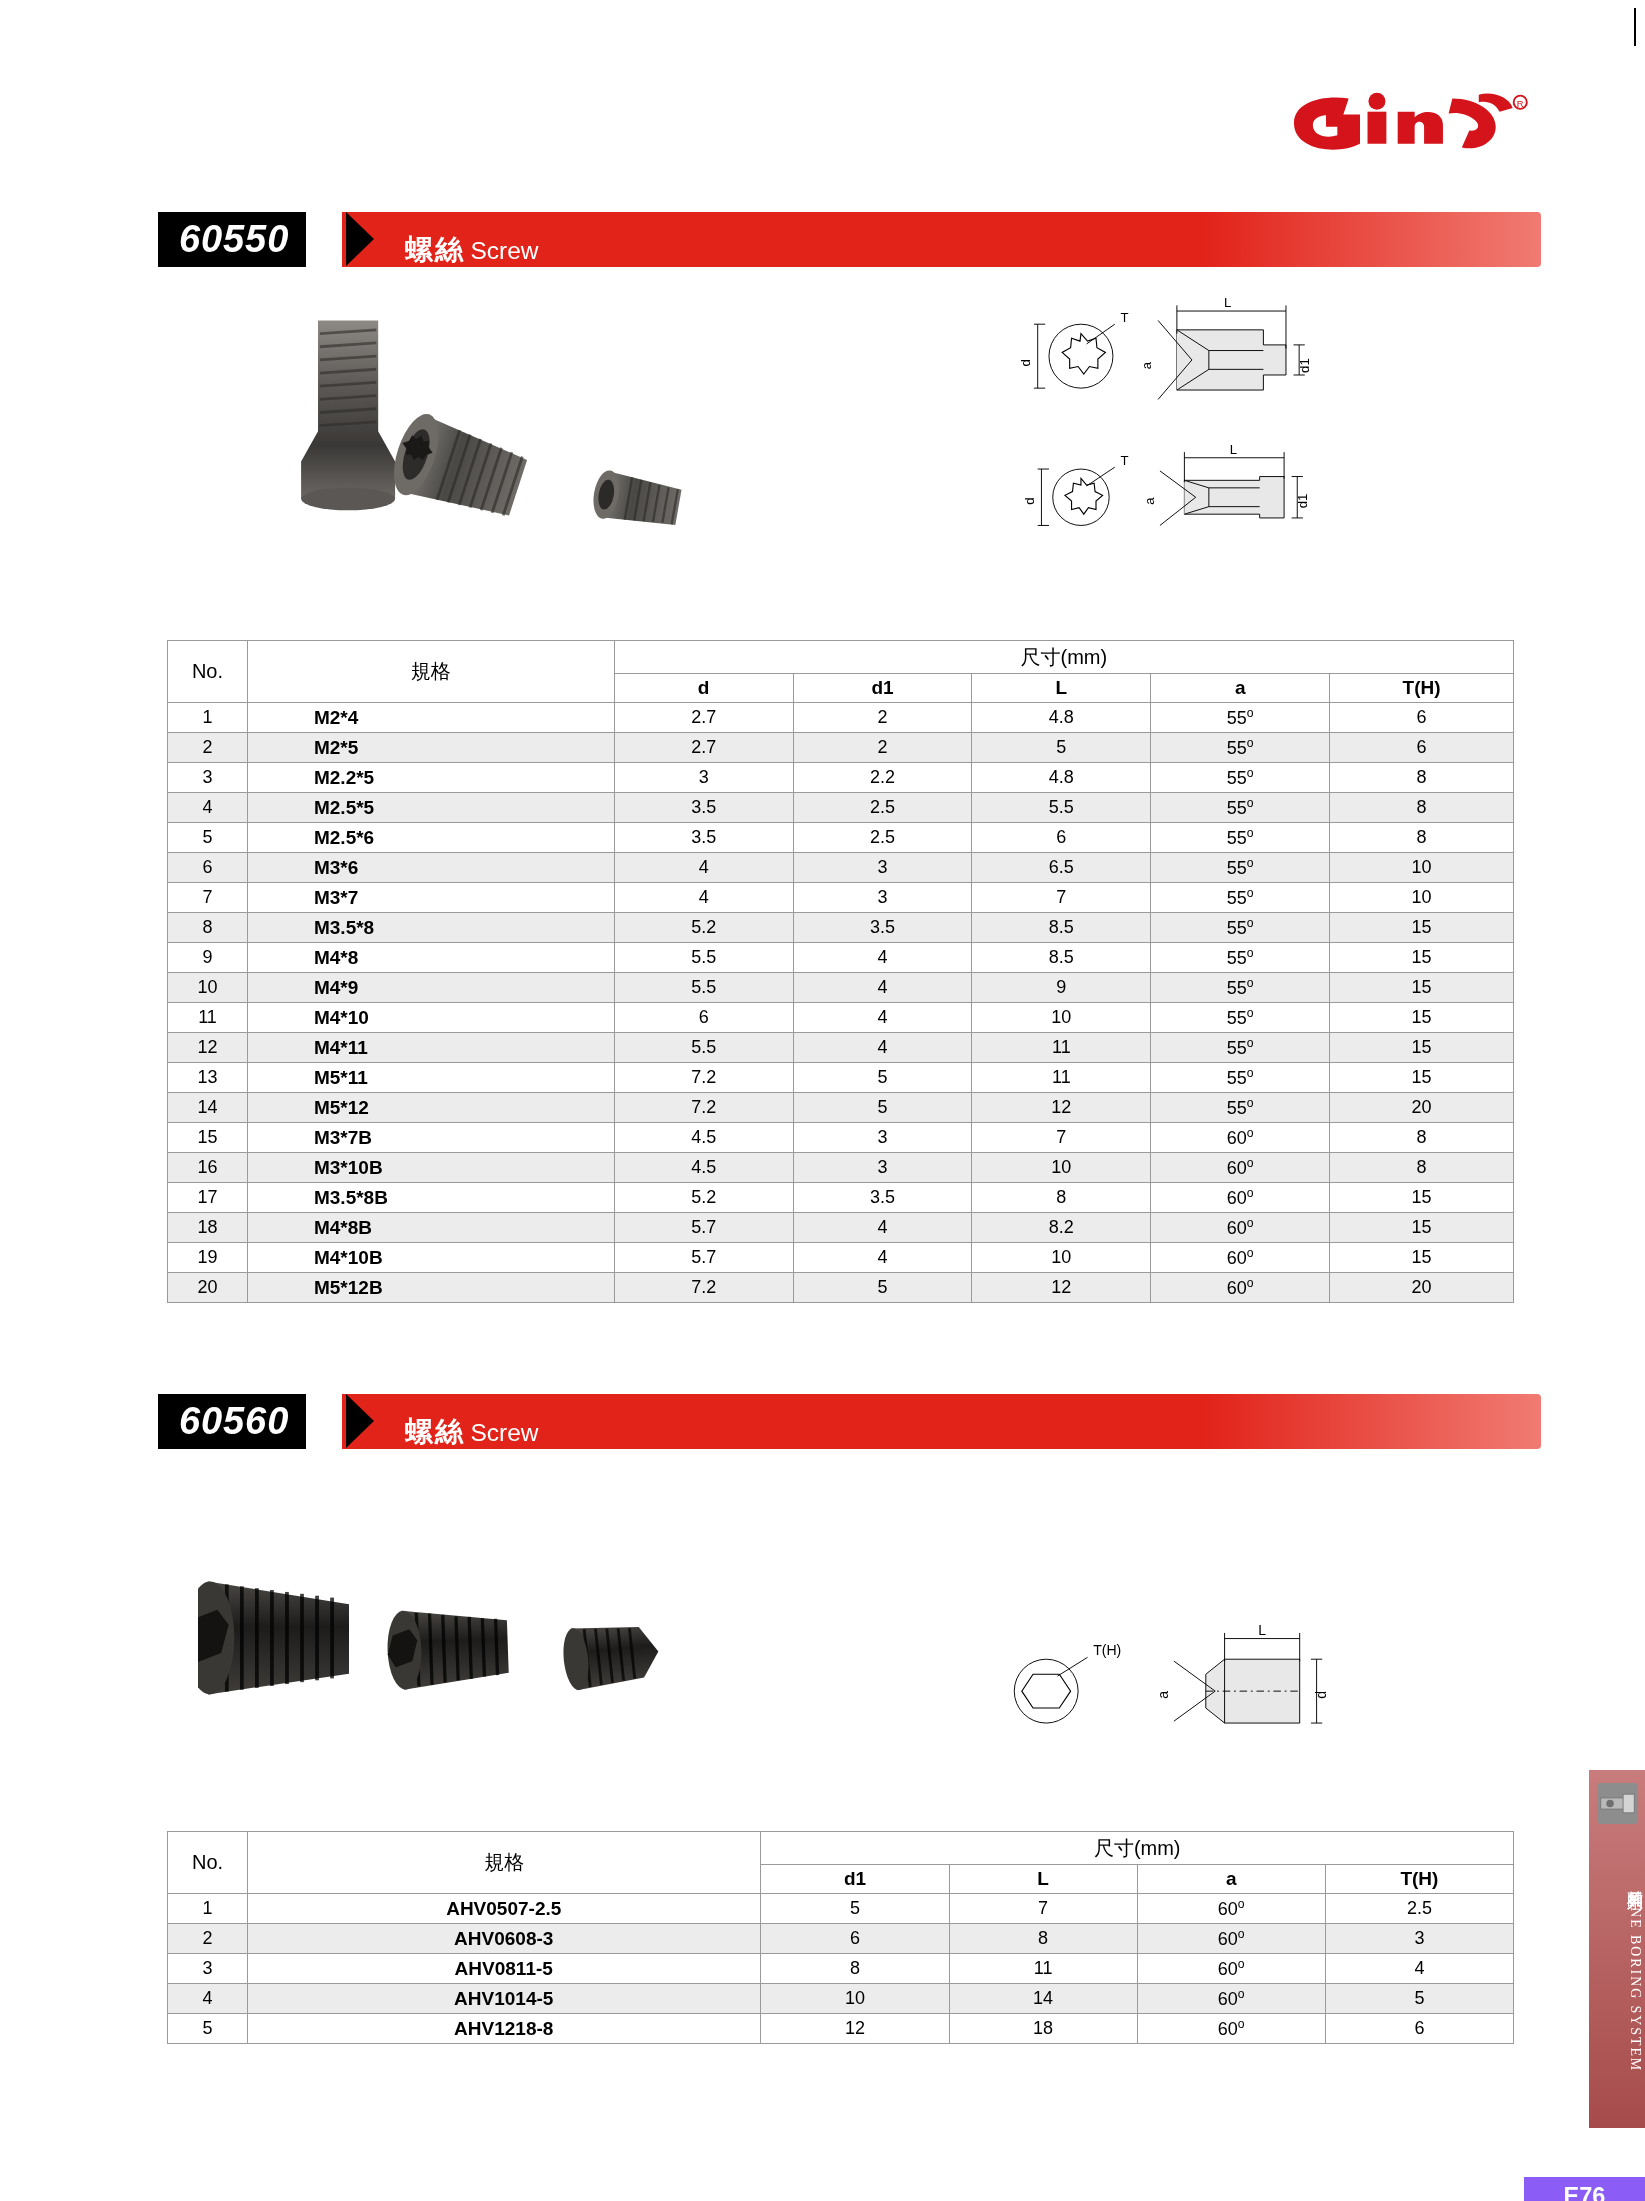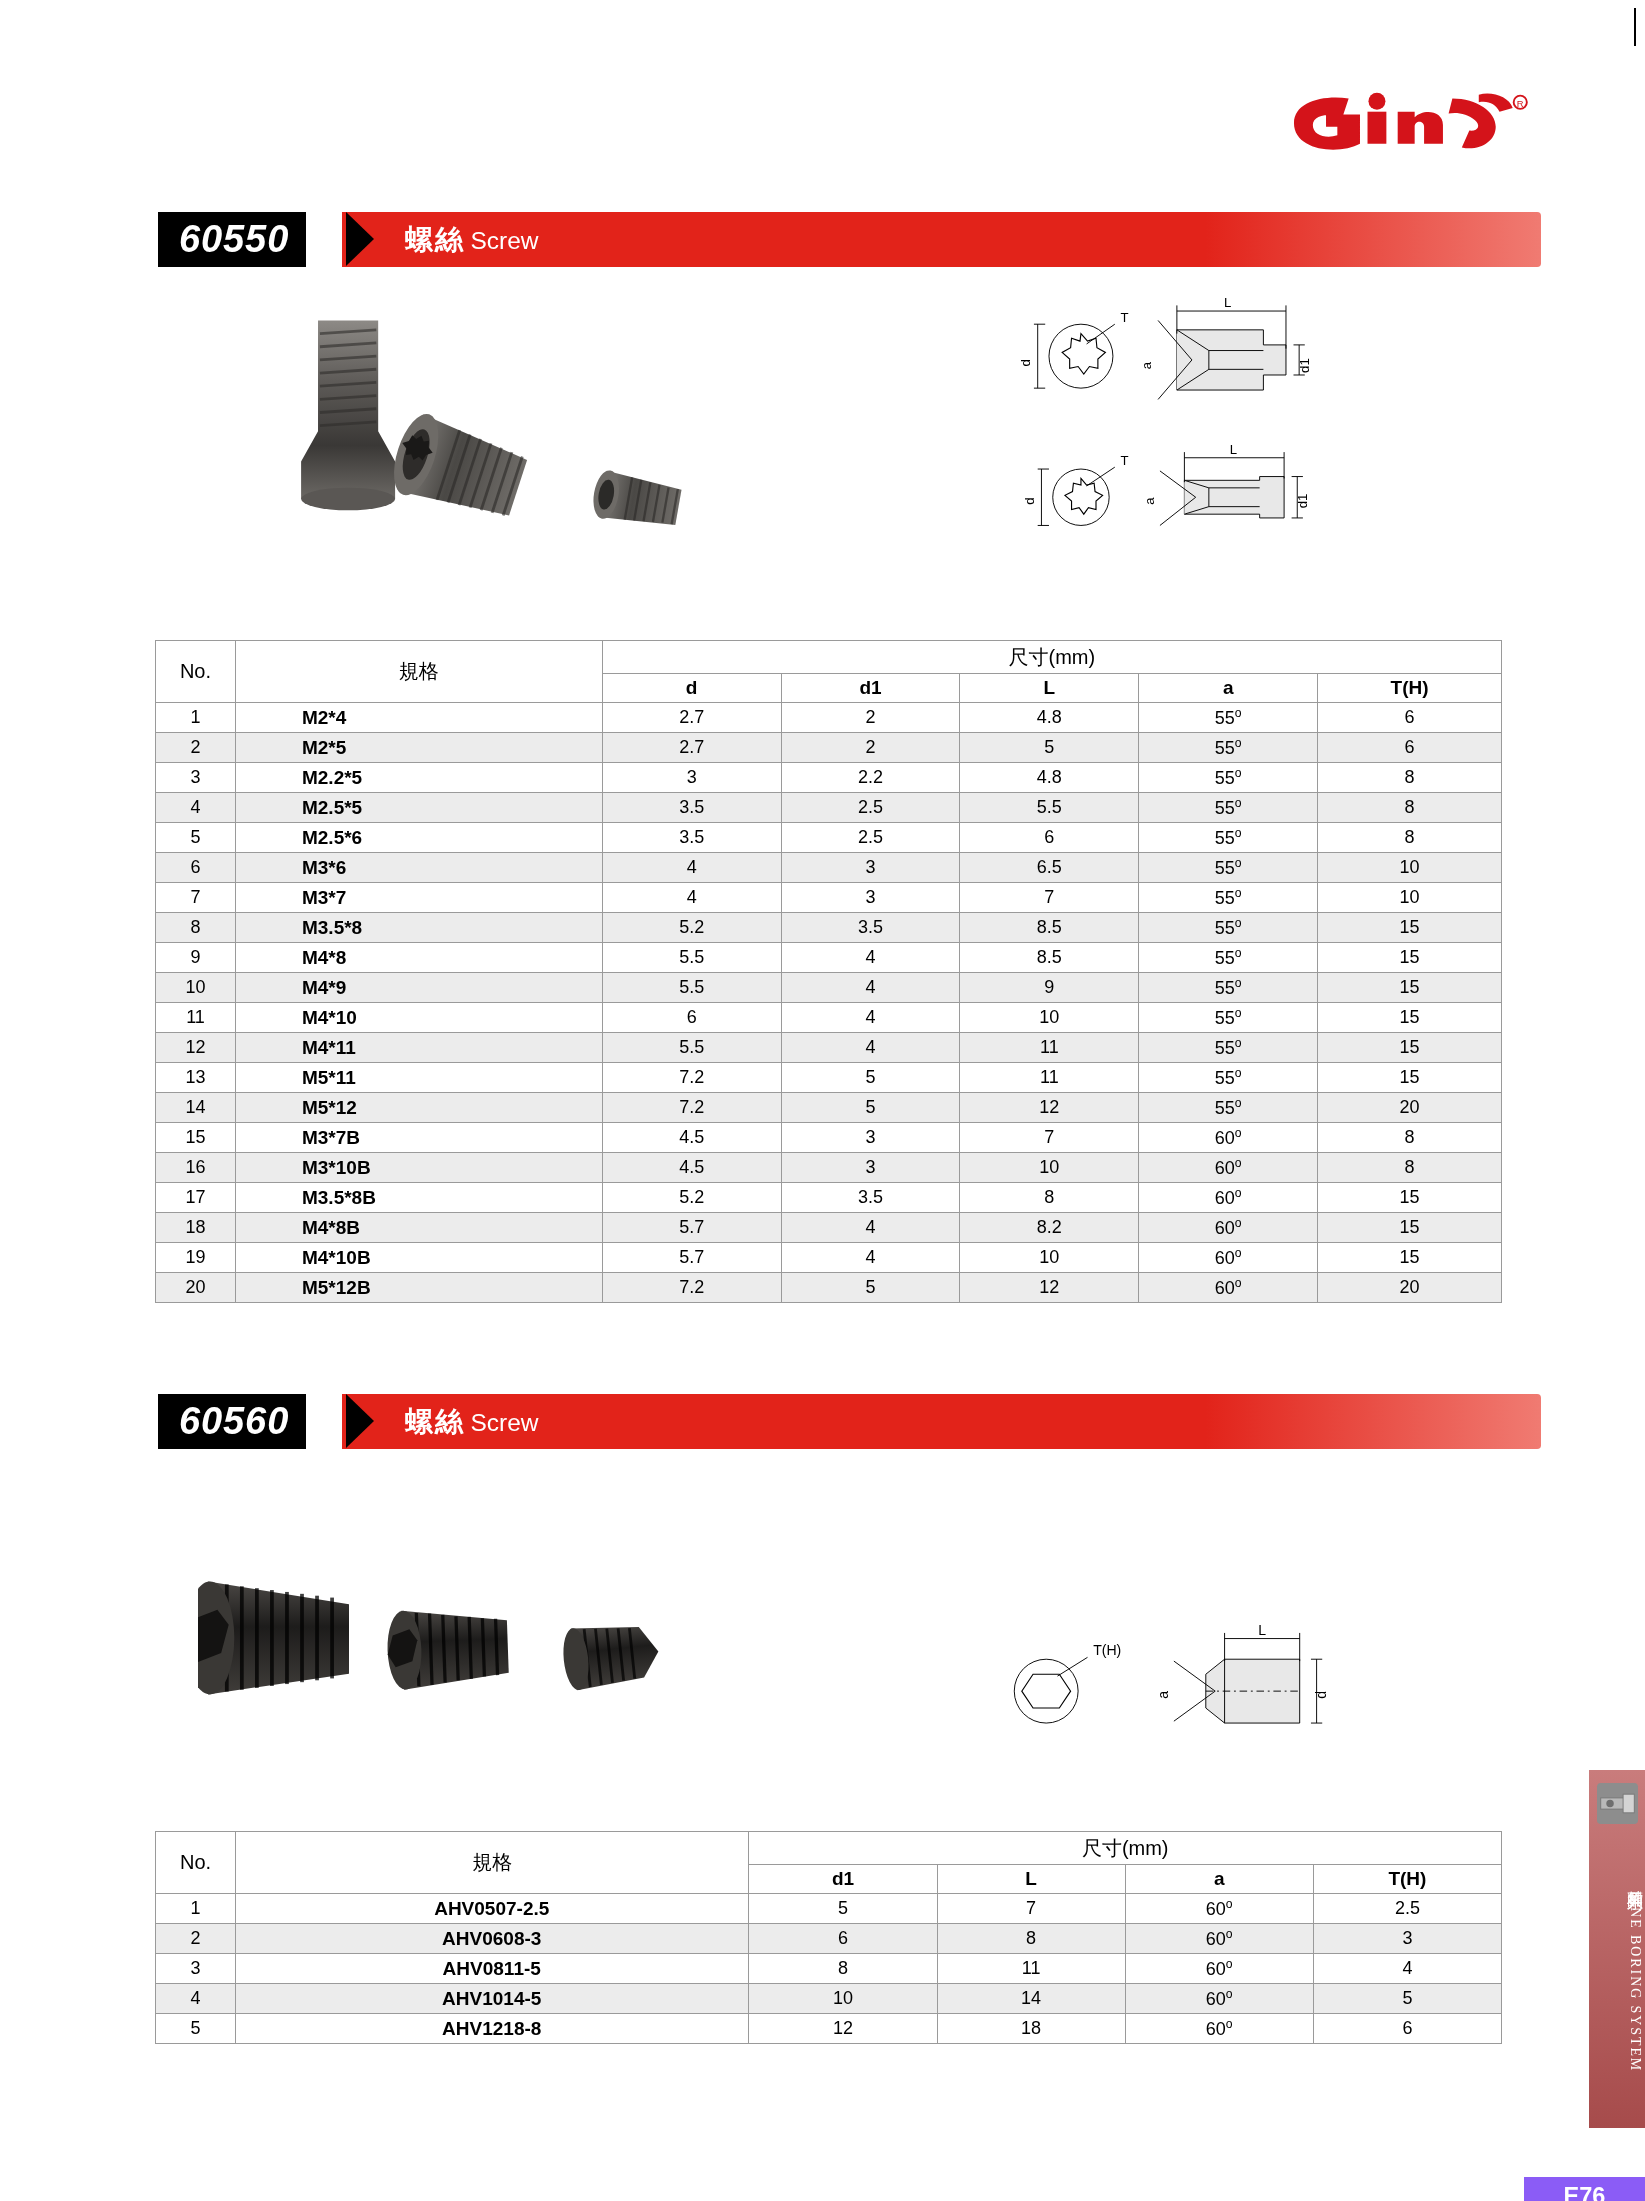--- a/index.html
+++ b/index.html
@@ -81,21 +81,21 @@
     right: 0;
     top: 0;
     height: 55px;
     background: linear-gradient(to right, #e2231a 0%, #e2231a 72%, #f07b72 100%);
     border-radius: 0 3.8px 3.8px 0;
     z-index: 1;
   }
   .banner .titles {
     position: absolute;
     left: 247px;
-    top: 0;
+    top: 10px;
     height: 55px;
     line-height: 55px;
     z-index: 4;
     color: #fff;
     white-space: nowrap;
   }
   .banner .t-cn {
     font-size: 28px;
     font-weight: bold;
     letter-spacing: 1.9px;
@@ -103,20 +103,21 @@
   .banner .t-en {
     font-size: 24.5px;
     margin-left: 5.6px;
   }
 
   
   table.spec {
     position: absolute;
     border-collapse: collapse;
     font-size: 18px;
+    margin-left: 12px;
   }
   table.spec th, table.spec td {
     border: 0.9px solid #9a9a9a;
     text-align: center;
     vertical-align: middle;
   }
   table.spec thead th {
     background: #ffffff;
     font-weight: normal;
     font-size: 20px;

